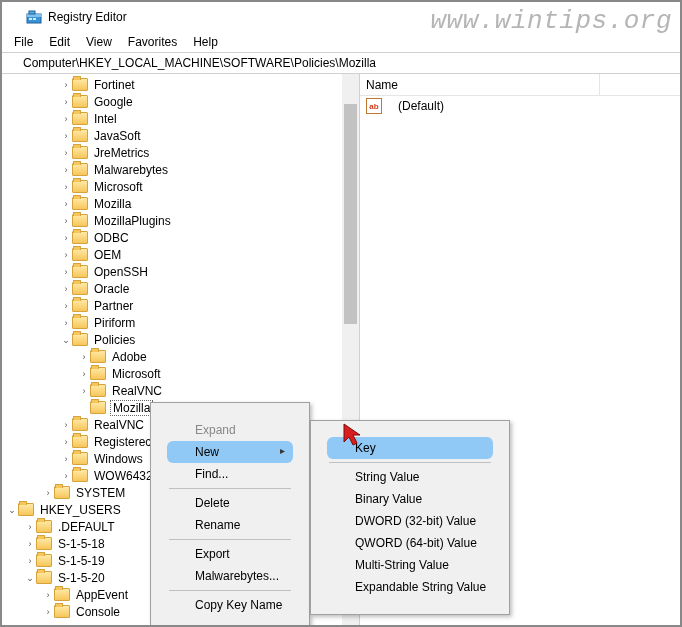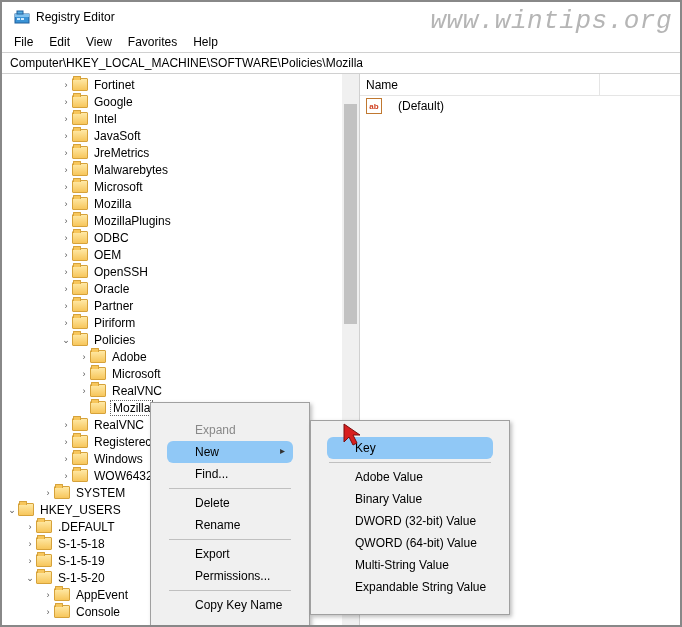--- a/index.html
+++ b/index.html
@@ -11,21 +11,21 @@
     width: 682px;
     height: 627px;
     overflow: hidden;
     position: relative;
     border: 2px solid #888;
   }
   .titlebar {
     height: 30px;
     display: flex;
     align-items: center;
-    padding: 0 12px;
+    padding: 0 24px;
     background: #fff;
   }
   .titlebar .app-icon {
     width: 16px; height: 16px;
     margin-right: 6px;
     display: inline-flex;
   }
   .titlebar .app-title { font-size: 12px; }
   .menubar {
     height: 20px;
@@ -38,21 +38,21 @@
     padding: 2px 8px;
     cursor: default;
   }
   .addressbar {
     height: 22px;
     border-top: 1px solid #d0d0d0;
     border-bottom: 1px solid #d0d0d0;
     background: #fff;
     display: flex;
     align-items: center;
-    padding: 0 8px;
+    padding: 0 21px;
     font-size: 12px;
   }
   .content {
     display: flex;
     height: calc(100% - 72px);
     background: #fff;
   }
   .tree-pane {
     width: 358px;
     border-right: 1px solid #d0d0d0;
@@ -421,29 +421,29 @@
 
 <div class="context-menu" style="left:148px; top:400px; width:160px">
   <div class="cm-item disabled">Expand</div>
   <div class="cm-item highlight arrow">New</div>
   <div class="cm-item">Find...</div>
   <div class="cm-sep"></div>
   <div class="cm-item">Delete</div>
   <div class="cm-item">Rename</div>
   <div class="cm-sep"></div>
   <div class="cm-item">Export</div>
-  <div class="cm-item">Permissions...</div>
+  <div class="cm-item">Malwarebytes...</div>
   <div class="cm-sep"></div>
   <div class="cm-item">Copy Key Name</div>
 </div>
 
 <div class="context-menu" style="left:308px; top:418px; width:200px">
   <div class="cm-item highlight">Key</div>
   <div class="cm-sep"></div>
-  <div class="cm-item">Adobe Value</div>
+  <div class="cm-item">String Value</div>
   <div class="cm-item">Binary Value</div>
   <div class="cm-item">DWORD (32-bit) Value</div>
   <div class="cm-item">QWORD (64-bit) Value</div>
   <div class="cm-item">Multi-String Value</div>
   <div class="cm-item">Expandable String Value</div>
 </div>
 
 <div class="watermark">www.wintips.org</div>
 
 <div class="cursor" style="left:340px; top:420px">

